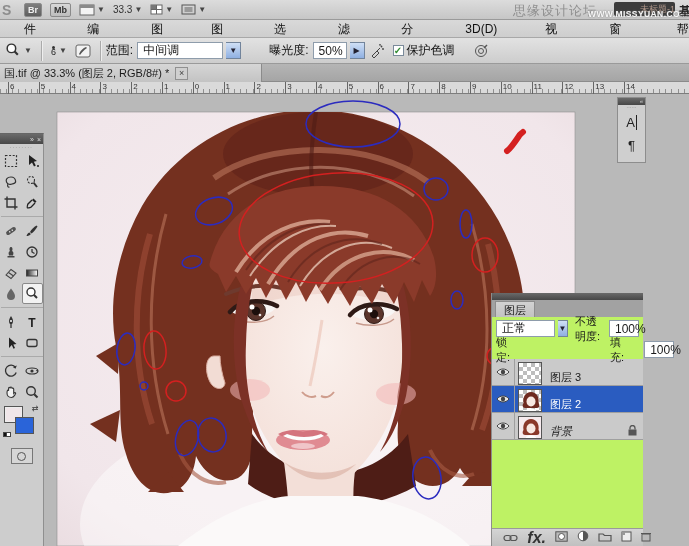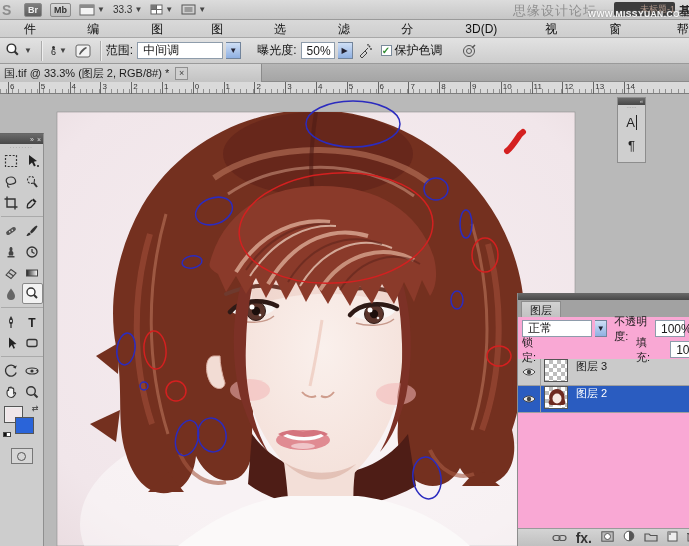--- a/index.html
+++ b/index.html
@@ -60,38 +60,38 @@
 #swap{position:absolute;right:2px;top:-2px;font-size:8px;color:#333}
 #qmask{width:22px;height:16px;border:1px solid #777;background:#d6d6d6;margin:6px auto 0;display:flex;align-items:center;justify-content:center}
 #qmask i{width:9px;height:9px;border:1px solid #555;border-radius:50%}
 
 #minidock{position:absolute;left:617px;top:97px;width:29px;height:66px;background:#cfcfcf;border:1px solid #8d8d8d}
 #md-head{height:7px;background:linear-gradient(#6a6a6a,#474747);color:#ccc;font-size:6px;line-height:7px;text-align:right;padding-right:2px}
 #md-grip{text-align:center;color:#9a9a9a;font-size:6px;line-height:5px}
 .md-btn{width:21px;height:21px;margin:2px auto;display:flex;align-items:center;justify-content:center;font-size:13px;color:#222}
 #char-btn span{border-right:1px solid #222;padding-right:1px}
 
-#layers{position:absolute;left:517px;top:293px;width:172px;height:253px;background:#f9a8d4;border-left:1px solid #8d8d8d}
+#layers{position:absolute;left:491px;top:293px;width:152px;height:253px;background:#bef264;border-left:1px solid #8d8d8d}
 #lp-head{height:7px;background:linear-gradient(#6a6a6a,#474747)}
 #lp-tabrow{height:17px;background:#a2a2a2;display:flex;align-items:flex-end}
 #lp-tab{height:16px;background:linear-gradient(#d2d2d2,#c2c2c2);border:1px solid #8d8d8d;border-bottom:none;font-size:11px;padding:0 8px;line-height:16px;margin-left:3px}
 #lp-blend{height:23px;display:flex;align-items:center;padding:0 4px;gap:3px;font-size:11px}
 #blend-box{width:86px}
 #lp-lock{height:19px;display:flex;align-items:center;padding:0 4px;gap:20px;font-size:11px}
-.lrow{height:27px;border-bottom:1px solid #9f9f9f;background:#cacaca;display:flex;align-items:flex-start}
+.lrow{height:27px;border-bottom:1px solid #9f9f9f;background:#cacaca;display:flex;align-items:flex-end}
 .lrow.sel{background:#2a5cc0;color:#fff}
 .eyecell{width:23px;height:100%;border-right:1px solid #9f9f9f;display:flex;align-items:center;justify-content:center}
 .thumb{width:24px;height:23px;border:1px solid #555;margin-left:3px;background:#fff;overflow:hidden}
 .checker{background-image:linear-gradient(45deg,#bdbdbd 25%,transparent 25%,transparent 75%,#bdbdbd 75%),linear-gradient(45deg,#bdbdbd 25%,transparent 25%,transparent 75%,#bdbdbd 75%);background-size:8px 8px;background-position:0 0,4px 4px;background-color:#fff}
 .lname{margin-left:8px;font-size:11px}
 .lname.it{font-style:italic}
 .lockcell{margin-left:auto;margin-right:6px}
 #lp-fill{margin-left:auto}
 #lp-bottom{position:absolute;left:0;bottom:0;width:100%;height:18px;background:linear-gradient(#d4d4d4,#c0c0c0);border-top:1px solid #9a9a9a;display:flex;align-items:center;justify-content:flex-end;gap:9px;padding-right:0}
-#lp-bottom .fx{font-size:14px;font-weight:bold;color:#333}
+#lp-bottom .fx{font-size:16px;font-style:italic;font-weight:bold;color:#333}
 #lp-filler{height:59px}
 .vlabel{font-size:11px}
 </style>
 </head>
 <body>
 
 <div id="appbar">
   <span id="logo-frag">S</span>
   <span class="abtn dark">Br</span>
   <span class="abtn light">Mb</span>
@@ -163,21 +163,21 @@
         <rect x="1" y="1" width="14" height="12" rx="2" fill="#f2f2f2" stroke="#666"></rect>
         <path d="M4,10 C6,6 8,4 11,3 L12,4 C9,6 7,8 5,11 Z" fill="#555"></path>
       </svg>
   </span>
   <span class="sep"></span>
   <span class="olabel">范围:</span>
   <span class="obox" style="padding-right:8px">
     <span class="field" style="width:86px">中间调</span>
       <span class="dbtn">▼</span>
   </span>
-  <span class="olabel" style="margin-left:8px">曝光度:</span>
+  <span class="olabel" style="margin-left:20px">曝光度:</span>
   <span class="obox" style="padding-right:0">
     <span class="field" style="width:34px">50%</span>
       <span class="dbtn">▶</span>
   </span>
   <span class="obox">
     <svg width="16" height="16" viewBox="0 0 16 16">
         <path d="M3,13 L8,8 L10,10 L5,15 Z" fill="none" stroke="#444"></path>
         <path d="M8,8 L11,5" stroke="#444"></path>
         <circle cx="12.5" cy="3.5" r="0.9" fill="#444"></circle>
         <circle cx="14" cy="6" r="0.9" fill="#444"></circle>
@@ -564,20 +564,39 @@
           <circle cx="7" cy="5" r="2.2" fill="#444"></circle>
         </svg>
       </span>
     <span class="thumb checker"><svg width="24" height="23" viewBox="0 0 24 23">
           <path d="M12,2 C6.5,2 3.5,7 4.5,13 C3,15 3.5,18 6,18 L18,18 C20.5,18 21,15 19.5,13 C20.5,7 17.5,2 12,2 Z" fill="#6e2a20"></path>
           <ellipse cx="12" cy="11.5" rx="4.5" ry="5" fill="#f7e8e2"></ellipse>
           <path d="M7,20 Q12,16.5 17,20 L17,23 L7,23 Z" fill="#fff"></path>
         </svg></span>
     <span class="lname">图层 2</span>
   </div>
+  <div class="lrow">
+    <span class="eyecell">
+        <svg width="14" height="10" viewBox="0 0 14 10">
+          <path d="M1,5 C4,1 10,1 13,5 C10,9 4,9 1,5 Z" fill="#e9e9e9" stroke="#444"></path>
+          <circle cx="7" cy="5" r="2.2" fill="#444"></circle>
+        </svg>
+      </span>
+    <span class="thumb"><svg width="24" height="23" viewBox="0 0 24 23">
+          <rect width="24" height="23" fill="#f6ebee"></rect>
+          <path d="M12,2 C6.5,2 3.5,7 4.5,13 C3,15 3.5,18 6,18 L18,18 C20.5,18 21,15 19.5,13 C20.5,7 17.5,2 12,2 Z" fill="#8a382a"></path>
+          <ellipse cx="12" cy="11.5" rx="4.5" ry="5" fill="#f7e8e2"></ellipse>
+          <path d="M7,20 Q12,16.5 17,20 L17,23 L7,23 Z" fill="#fff"></path>
+        </svg></span>
+    <span class="lname it">背景</span>
+    <span class="lockcell"><svg width="9" height="11" viewBox="0 0 9 11">
+          <rect x="0.5" y="4.5" width="8" height="6" fill="#555"></rect>
+          <path d="M2,4.5 V3 A2.3,2.3 0 0 1 7,3 V4.5" fill="none" stroke="#555" stroke-width="1.3"></path>
+        </svg></span>
+  </div>
   <div id="lp-filler"></div>
   <div id="lp-bottom">
     <span><svg width="15" height="8" viewBox="0 0 15 8">
           <rect x="1" y="1.5" width="7" height="5" rx="2.5" fill="none" stroke="#555" stroke-width="1.2"></rect>
           <rect x="7" y="1.5" width="7" height="5" rx="2.5" fill="none" stroke="#555" stroke-width="1.2"></rect>
         </svg></span>
     <span class="fx">fx.</span>
     <span><svg width="13" height="11" viewBox="0 0 13 11">
           <rect x="0.8" y="0.8" width="11.4" height="9.4" fill="#bbb" stroke="#555"></rect>
           <circle cx="6.5" cy="5.5" r="3" fill="#fff" stroke="#555"></circle>

